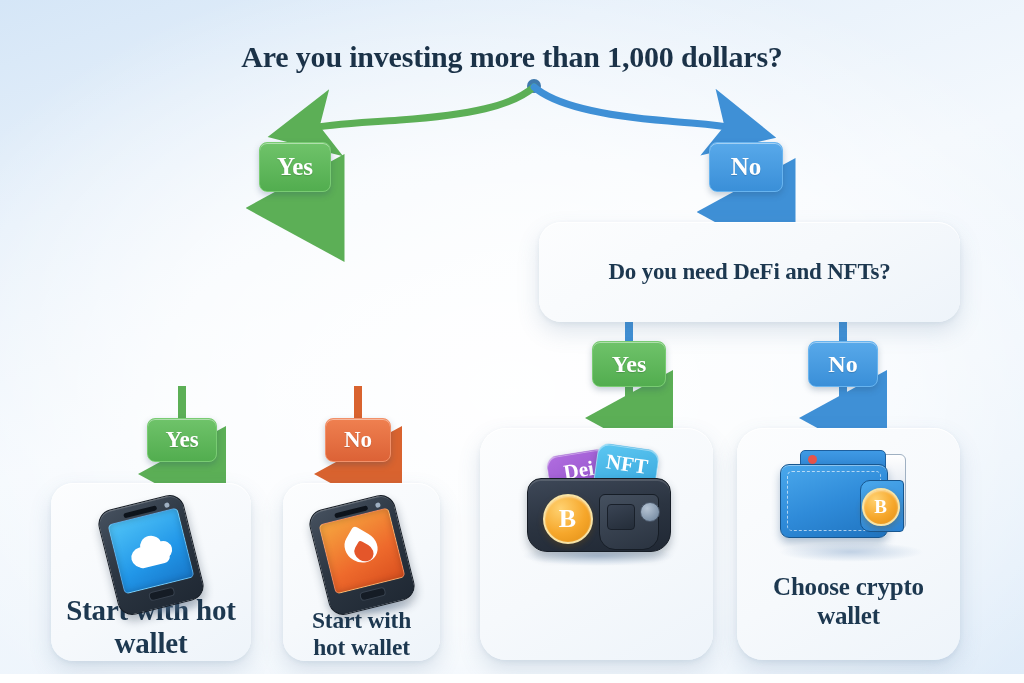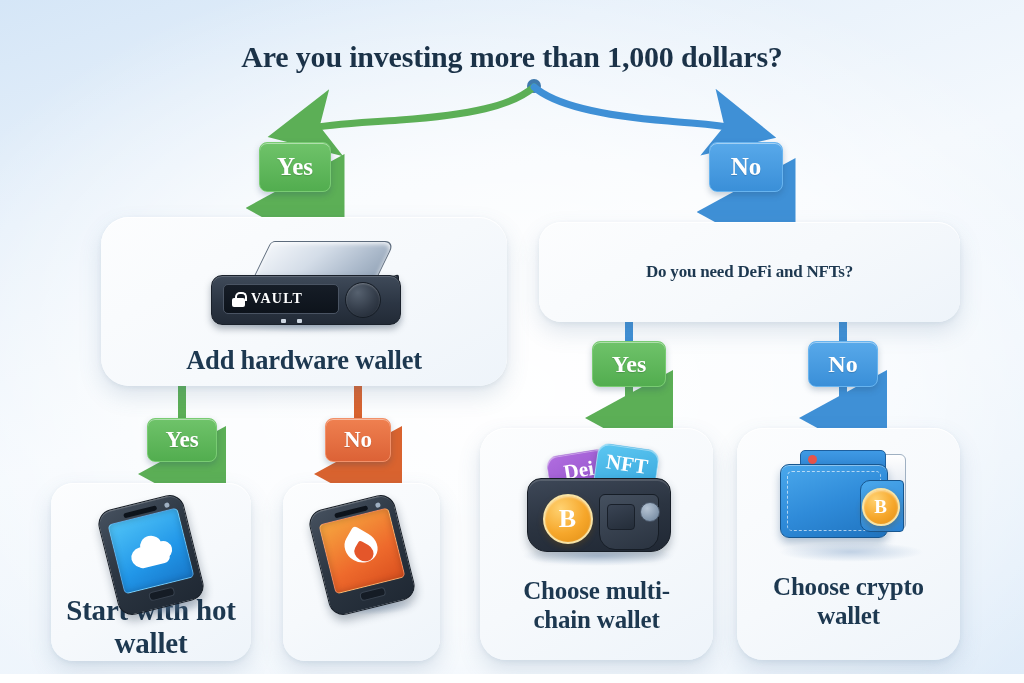--- a/index.html
+++ b/index.html
@@ -50,21 +50,21 @@
     white-space: pre-line;
   }
 
   
   #card-defi {
     left: 539px; top: 222px;
     width: 421px; height: 100px;
     border-radius: 22px;
     justify-content: center;
   }
-  #card-defi .card-label { font-size: 17px; }
+  #card-defi .card-label { font-size: 23px; }
 
   
   #card-hw {
     left: 101px; top: 217px;
     width: 406px; height: 169px;
     border-radius: 28px;
     justify-content: flex-start;
     padding-top: 8px;
   }
   #card-hw .card-label { font-size: 26.5px; margin-top: 2px; }
@@ -385,39 +385,20 @@
     <path d="M629,387 L629,418" stroke="#5caf56" stroke-width="8" fill="none" marker-end="url(#ah-green-d)"></path>
     <path d="M843,322 L843,341" stroke="#3f90d6" stroke-width="8" fill="none"></path>
     <path d="M843,387 L843,418" stroke="#3f90d6" stroke-width="8" fill="none" marker-end="url(#ah-blue-d)"></path>
   </svg>
 
   <div id="title">Are you investing more than 1,000 dollars?</div>
 
   <div class="badge green" id="badge-l1-yes">Yes</div>
   <div class="badge blue" id="badge-l1-no">No</div>
 
-  <div class="card" id="card-hw">
-    <div class="illo" id="hw-illo">
-      <div class="hw-shadow"></div>
-      <div class="hw-lid"></div>
-      <div class="hw-side"></div>
-      <div class="hw-body"></div>
-      <div class="hw-screen">
-        <span class="hw-lock">
-          <span class="shackle"></span>
-            <span class="bodylock"></span>
-        </span>
-        <span class="hw-vault">VAULT</span>
-      </div>
-      <div class="hw-knob"></div>
-      <div class="hw-dot d1"></div>
-      <div class="hw-dot d2"></div>
-    </div>
-    <div class="card-label">Add hardware wallet</div>
-  </div>
 
   <div class="card" id="card-defi">
     <div class="card-label">Do you need DeFi and NFTs?</div>
   </div>
 
   <div class="badge green" id="badge-l2a-yes">Yes</div>
   <div class="badge orange" id="badge-l2a-no">No</div>
 
   <div class="badge green" id="badge-l2b-yes">Yes</div>
   <div class="badge blue" id="badge-l2b-no">No</div>
@@ -451,35 +432,35 @@
         <div class="phone-cam"></div>
         <div class="phone-screen screen-orange">
           <span class="flame-glyph">
             <span class="f-outer"></span>
               <span class="f-inner"></span>
           </span>
         </div>
         <div class="phone-home"></div>
       </div>
     </div>
+    <div class="card-label">Start with
+hot wallet</div>
   </div>
 
   <div class="card" id="card-multi">
     <div class="illo" id="bag-illo">
       <div class="bag-shadow"></div>
       <div class="tag tag-defi">Dei</div>
       <div class="tag tag-nft">NFT</div>
       <div class="bag-body"></div>
       <div class="bag-flap"></div>
       <div class="bag-pocket"></div>
       <div class="bag-btn"></div>
       <div class="coin coin-bag">B</div>
     </div>
-    <div class="card-label">Choose multi-
-chain wallet</div>
   </div>
 
   <div class="card" id="card-simple">
     <div class="illo" id="wal-illo">
       <div class="wal-shadow"></div>
       <div class="wal-cards"></div>
       <div class="wal-card-top"></div>
       <div class="wal-redtab"></div>
       <div class="wal-front"></div>
       <div class="wal-stitch"></div>

